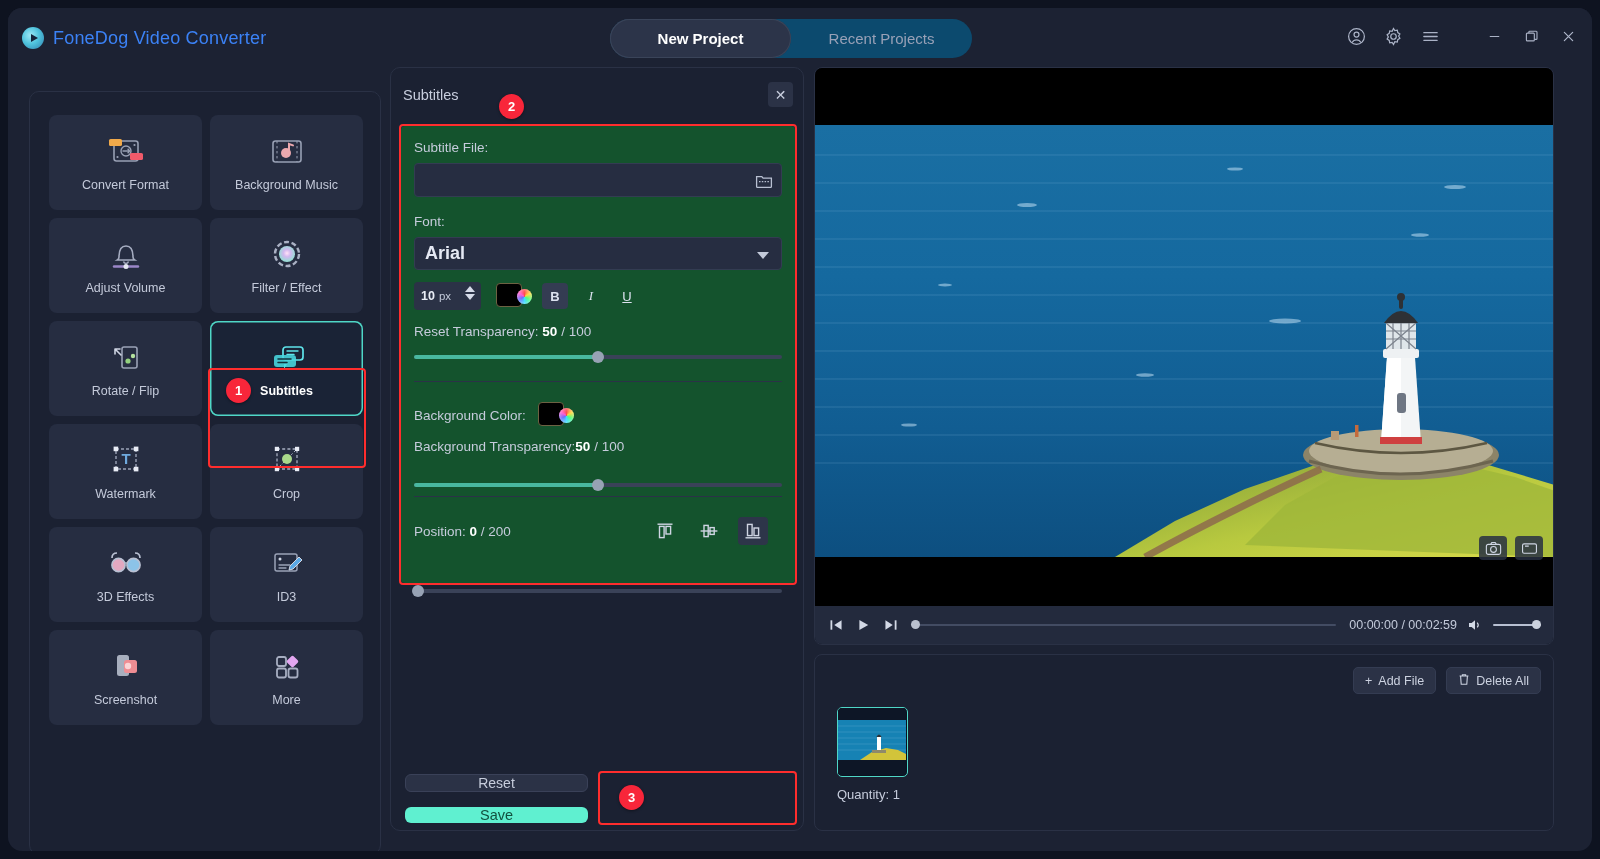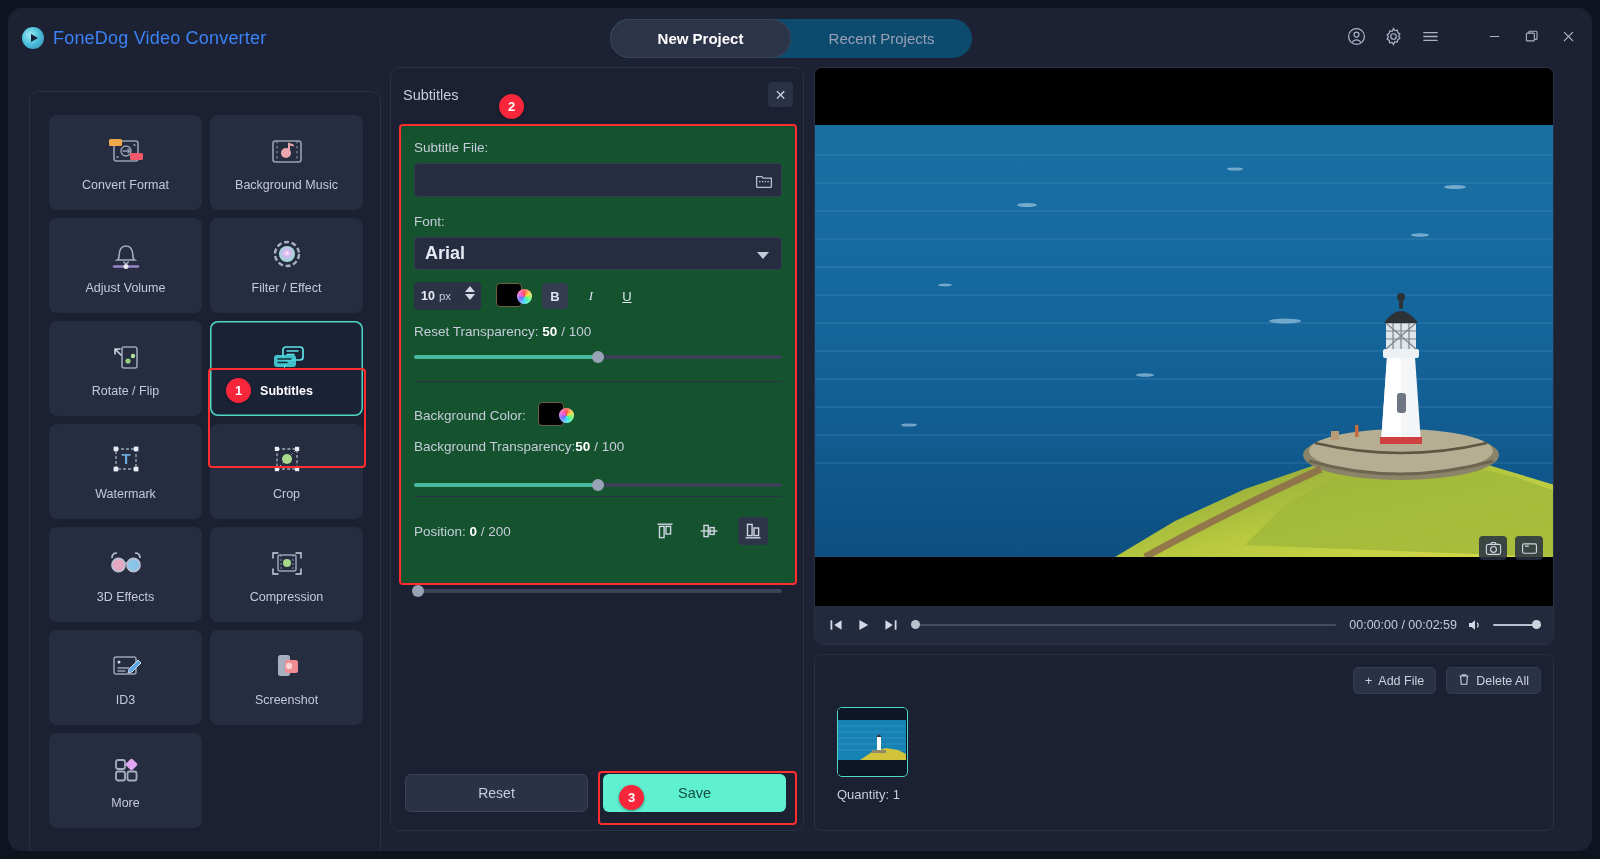--- a/index.html
+++ b/index.html
@@ -171,21 +171,21 @@
   }
   .divider { position: absolute; left: 13px; width: 368px; height: 1px; background: #2b3247; }
 
   .align-grp { position: absolute; right: 14px; display: flex; gap: 14px; }
   .align-btn {
     width: 30px; height: 28px; border-radius: 4px; cursor: pointer;
     display: flex; align-items: center; justify-content: center; color: #c9d0e0;
   }
   .align-btn.on { background: #2d3549; }
 
-  .footer-btns { position: absolute; left: 14px; bottom: 18px; width: 386px; height: 38px; display: flex; gap: 15px; }
+  .footer-btns { position: absolute; left: 14px; bottom: 18px; width: 386px; height: 38px; display: flex; gap: 15px; flex-direction: column; }
   .btn-reset {
     width: 183px; height: 38px; border-radius: 6px; background: #2b3246;
     border: 1px solid #3a4considerations; border: 1px solid #3a4158;
     display: flex; align-items: center; justify-content: center;
     color: #c7cddc; font-size: 14px; cursor: pointer;
   }
   .btn-save {
     width: 183px; height: 38px; border-radius: 6px; background: #5ff0d0;
     display: flex; align-items: center; justify-content: center;
     color: #12513f; font-size: 14.5px; cursor: pointer; position: relative;
@@ -410,31 +410,20 @@
           <svg width="42" height="30" viewBox="0 0 42 30">
             <path d="M7 9c0-3 2-5 5-5M35 9c0-3-2-5-5-5" fill="none" stroke="#b9c0d2" stroke-width="1.7"></path>
             <circle cx="13.5" cy="16" r="6.6" fill="#e3a8c0" stroke="#b9c0d2" stroke-width="1.6"></circle>
             <circle cx="28.5" cy="16" r="6.6" fill="#8cc3e8" stroke="#b9c0d2" stroke-width="1.6"></circle>
             <path d="M20.1 14h1.8" stroke="#b9c0d2" stroke-width="1.6"></path>
           </svg>
         </div>
         <div class="tlabel">3D Effects</div>
       </div>
 
-      <div class="tool">
-        <div class="ticon">
-          <svg width="40" height="32" viewBox="0 0 40 32">
-            <rect x="11" y="7" width="18" height="16" rx="2" fill="none" stroke="#9aa2b6" stroke-width="1.5"></rect>
-            <path d="M14 7v16M26 7v16" stroke="#9aa2b6" stroke-width=".9" stroke-dasharray="2 2"></path>
-            <circle cx="20" cy="15" r="4" fill="#a9d98a"></circle>
-            <path d="M6 10V5h5M34 10V5h-5M6 21v5h5M34 21v5h-5" fill="none" stroke="#cfd5e3" stroke-width="1.4" stroke-linecap="round"></path>
-          </svg>
-        </div>
-        <div class="tlabel">Compression</div>
-      </div>
 
       <div class="tool">
         <div class="ticon">
           <svg width="38" height="32" viewBox="0 0 38 32">
             <rect x="7" y="6" width="22" height="17" rx="2" fill="none" stroke="#9aa2b6" stroke-width="1.5"></rect>
             <path d="M11 17h11M11 20h7" stroke="#9aa2b6" stroke-width="1.3" stroke-linecap="round"></path>
             <circle cx="12" cy="11" r="1.5" fill="#cfd5e3"></circle>
             <path d="M22 18l9-9 3 3-9 9-4 1z" fill="#5aa9e6" stroke="#cfd5e3" stroke-width="1"></path>
           </svg>
         </div>

